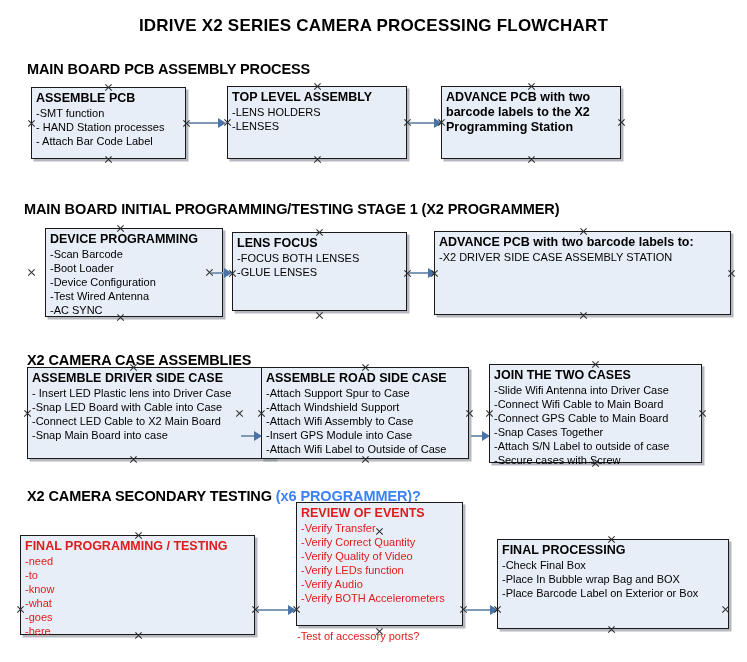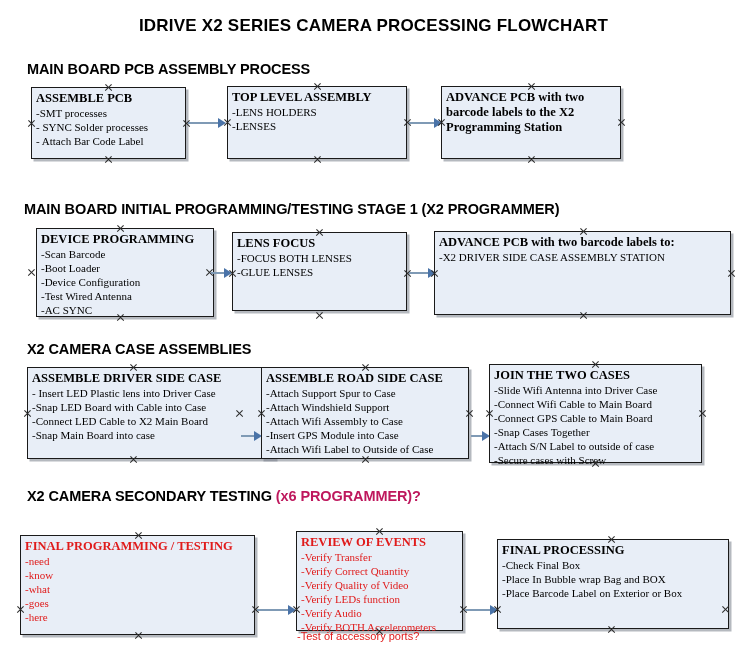--- a/index.html
+++ b/index.html
@@ -34,31 +34,30 @@
     white-space: nowrap;
   }
   .section-header {
     position: absolute;
     font-size: 14.5px;
     font-weight: bold;
     white-space: nowrap;
     letter-spacing: -0.1px;
   }
   .section-header .accent {
-    color: #be185d;
+    color: #3b82f6;
   }
   
   .box {
     position: absolute;
     background: #e8eef7;
     border: 1.2px solid #1a1a1a;
     box-sizing: border-box;
     box-shadow: 2.5px 2.5px 0 rgba(120,128,138,0.55);
     overflow: visible;
-    font-family: Liberation Serif, serif;
   }
   .box-inner {
     padding: 3px 4px 0 4px;
   }
   .box-title {
     font-size: 12.5px;
     font-weight: bold;
     line-height: 15px;
     white-space: nowrap;
   }
@@ -120,22 +119,22 @@
 
   <div class="doc-title">IDRIVE X2  SERIES CAMERA PROCESSING FLOWCHART</div>
 
   <div class="section-header" style="left:27px; top:61px;">
     <span>MAIN BOARD PCB ASSEMBLY PROCESS</span>
   </div>
 
   <div class="box" style="left:31px; top:87px; width:155px; height:72px;">
     <div class="box-inner">
       <div class="box-title">ASSEMBLE PCB</div>
-      <div class="box-line">-SMT processes</div>
-      <div class="box-line">- SYNC Solder processes</div>
+      <div class="box-line">-SMT function</div>
+      <div class="box-line">- HAND Station processes</div>
       <div class="box-line">- Attach Bar Code Label</div>
     </div>
   </div>
   <div class="handle" style="left:108px; top:87px;"></div>
   <div class="handle" style="left:31px;  top:123px;"></div>
   <div class="handle" style="left:186px; top:123px;"></div>
   <div class="handle" style="left:108px; top:159px;"></div>
 
   <div class="conn" style="left:188px; top:122px; width:32px;"></div>
   <div class="conn-head" style="left:218px; top:118px;"></div>
@@ -162,21 +161,21 @@
   </div>
   <div class="handle" style="left:531px; top:86px;"></div>
   <div class="handle" style="left:441px; top:122px;"></div>
   <div class="handle" style="left:621px; top:122px;"></div>
   <div class="handle" style="left:531px; top:159px;"></div>
 
   <div class="section-header" style="left:24px; top:201px;">
     <span>MAIN BOARD INITIAL PROGRAMMING/TESTING STAGE 1 (X2 PROGRAMMER)</span>
   </div>
 
-  <div class="box" style="left:36px; top:228px; width:178px; height:89px;">
+  <div class="box" style="left:45px; top:228px; width:178px; height:89px;">
     <div class="box-inner">
       <div class="box-title">DEVICE PROGRAMMING</div>
       <div class="box-line">-Scan Barcode</div>
       <div class="box-line">-Boot Loader</div>
       <div class="box-line">-Device Configuration</div>
       <div class="box-line">-Test Wired Antenna</div>
       <div class="box-line">-AC SYNC</div>
     </div>
   </div>
   <div class="handle" style="left:120px; top:228px;"></div>
@@ -206,21 +205,21 @@
     <div class="box-inner">
       <div class="box-title">ADVANCE PCB with two barcode labels to:</div>
       <div class="box-line">-X2 DRIVER  SIDE  CASE  ASSEMBLY STATION</div>
     </div>
   </div>
   <div class="handle" style="left:583px; top:231px;"></div>
   <div class="handle" style="left:434px; top:273px;"></div>
   <div class="handle" style="left:731px; top:273px;"></div>
   <div class="handle" style="left:583px; top:315px;"></div>
 
-  <div class="section-header" style="left:27px; top:341px;">
+  <div class="section-header" style="left:27px; top:352px;">
     <span>X2 CAMERA CASE ASSEMBLIES</span>
   </div>
 
   <div class="box" style="left:27px; top:367px; width:248px; height:92px;">
     <div class="box-inner">
       <div class="box-title">ASSEMBLE DRIVER SIDE CASE</div>
       <div class="box-line">- Insert LED Plastic lens into Driver Case</div>
       <div class="box-line">-Snap LED Board with Cable into Case</div>
       <div class="box-line">-Connect LED Cable to X2 Main Board</div>
       <div class="box-line">-Snap Main Board into case</div>
@@ -269,35 +268,36 @@
   <div class="handle" style="left:595px; top:463px;"></div>
 
   <div class="section-header" style="left:27px; top:488px;">
     <span>X2 CAMERA SECONDARY TESTING </span><span class="accent">(x6 PROGRAMMER)?</span>
   </div>
 
   <div class="box red" style="left:20px; top:535px; width:235px; height:100px;">
     <div class="box-inner">
       <div class="box-title">FINAL PROGRAMMING / TESTING</div>
       <div class="box-line">-need</div>
+      <div class="box-line">-to</div>
       <div class="box-line">-know</div>
       <div class="box-line">-what</div>
       <div class="box-line">-goes</div>
       <div class="box-line">-here</div>
     </div>
   </div>
   <div class="handle" style="left:138px; top:535px;"></div>
   <div class="handle" style="left:20px;  top:609px;"></div>
   <div class="handle" style="left:255px; top:609px;"></div>
   <div class="handle" style="left:138px; top:635px;"></div>
 
   <div class="conn" style="left:257px; top:609px; width:34px;"></div>
   <div class="conn-head" style="left:288px; top:605px;"></div>
 
-  <div class="box red" style="left:296px; top:531px; width:167px; height:100px;">
+  <div class="box red" style="left:296px; top:502px; width:167px; height:124px;">
     <div class="box-inner">
       <div class="box-title">REVIEW OF EVENTS</div>
       <div class="box-line">-Verify Transfer</div>
       <div class="box-line">-Verify Correct Quantity</div>
       <div class="box-line">-Verify Quality of Video</div>
       <div class="box-line">-Verify LEDs function</div>
       <div class="box-line">-Verify Audio</div>
       <div class="box-line">-Verify BOTH Accelerometers</div>
     </div>
   </div>

